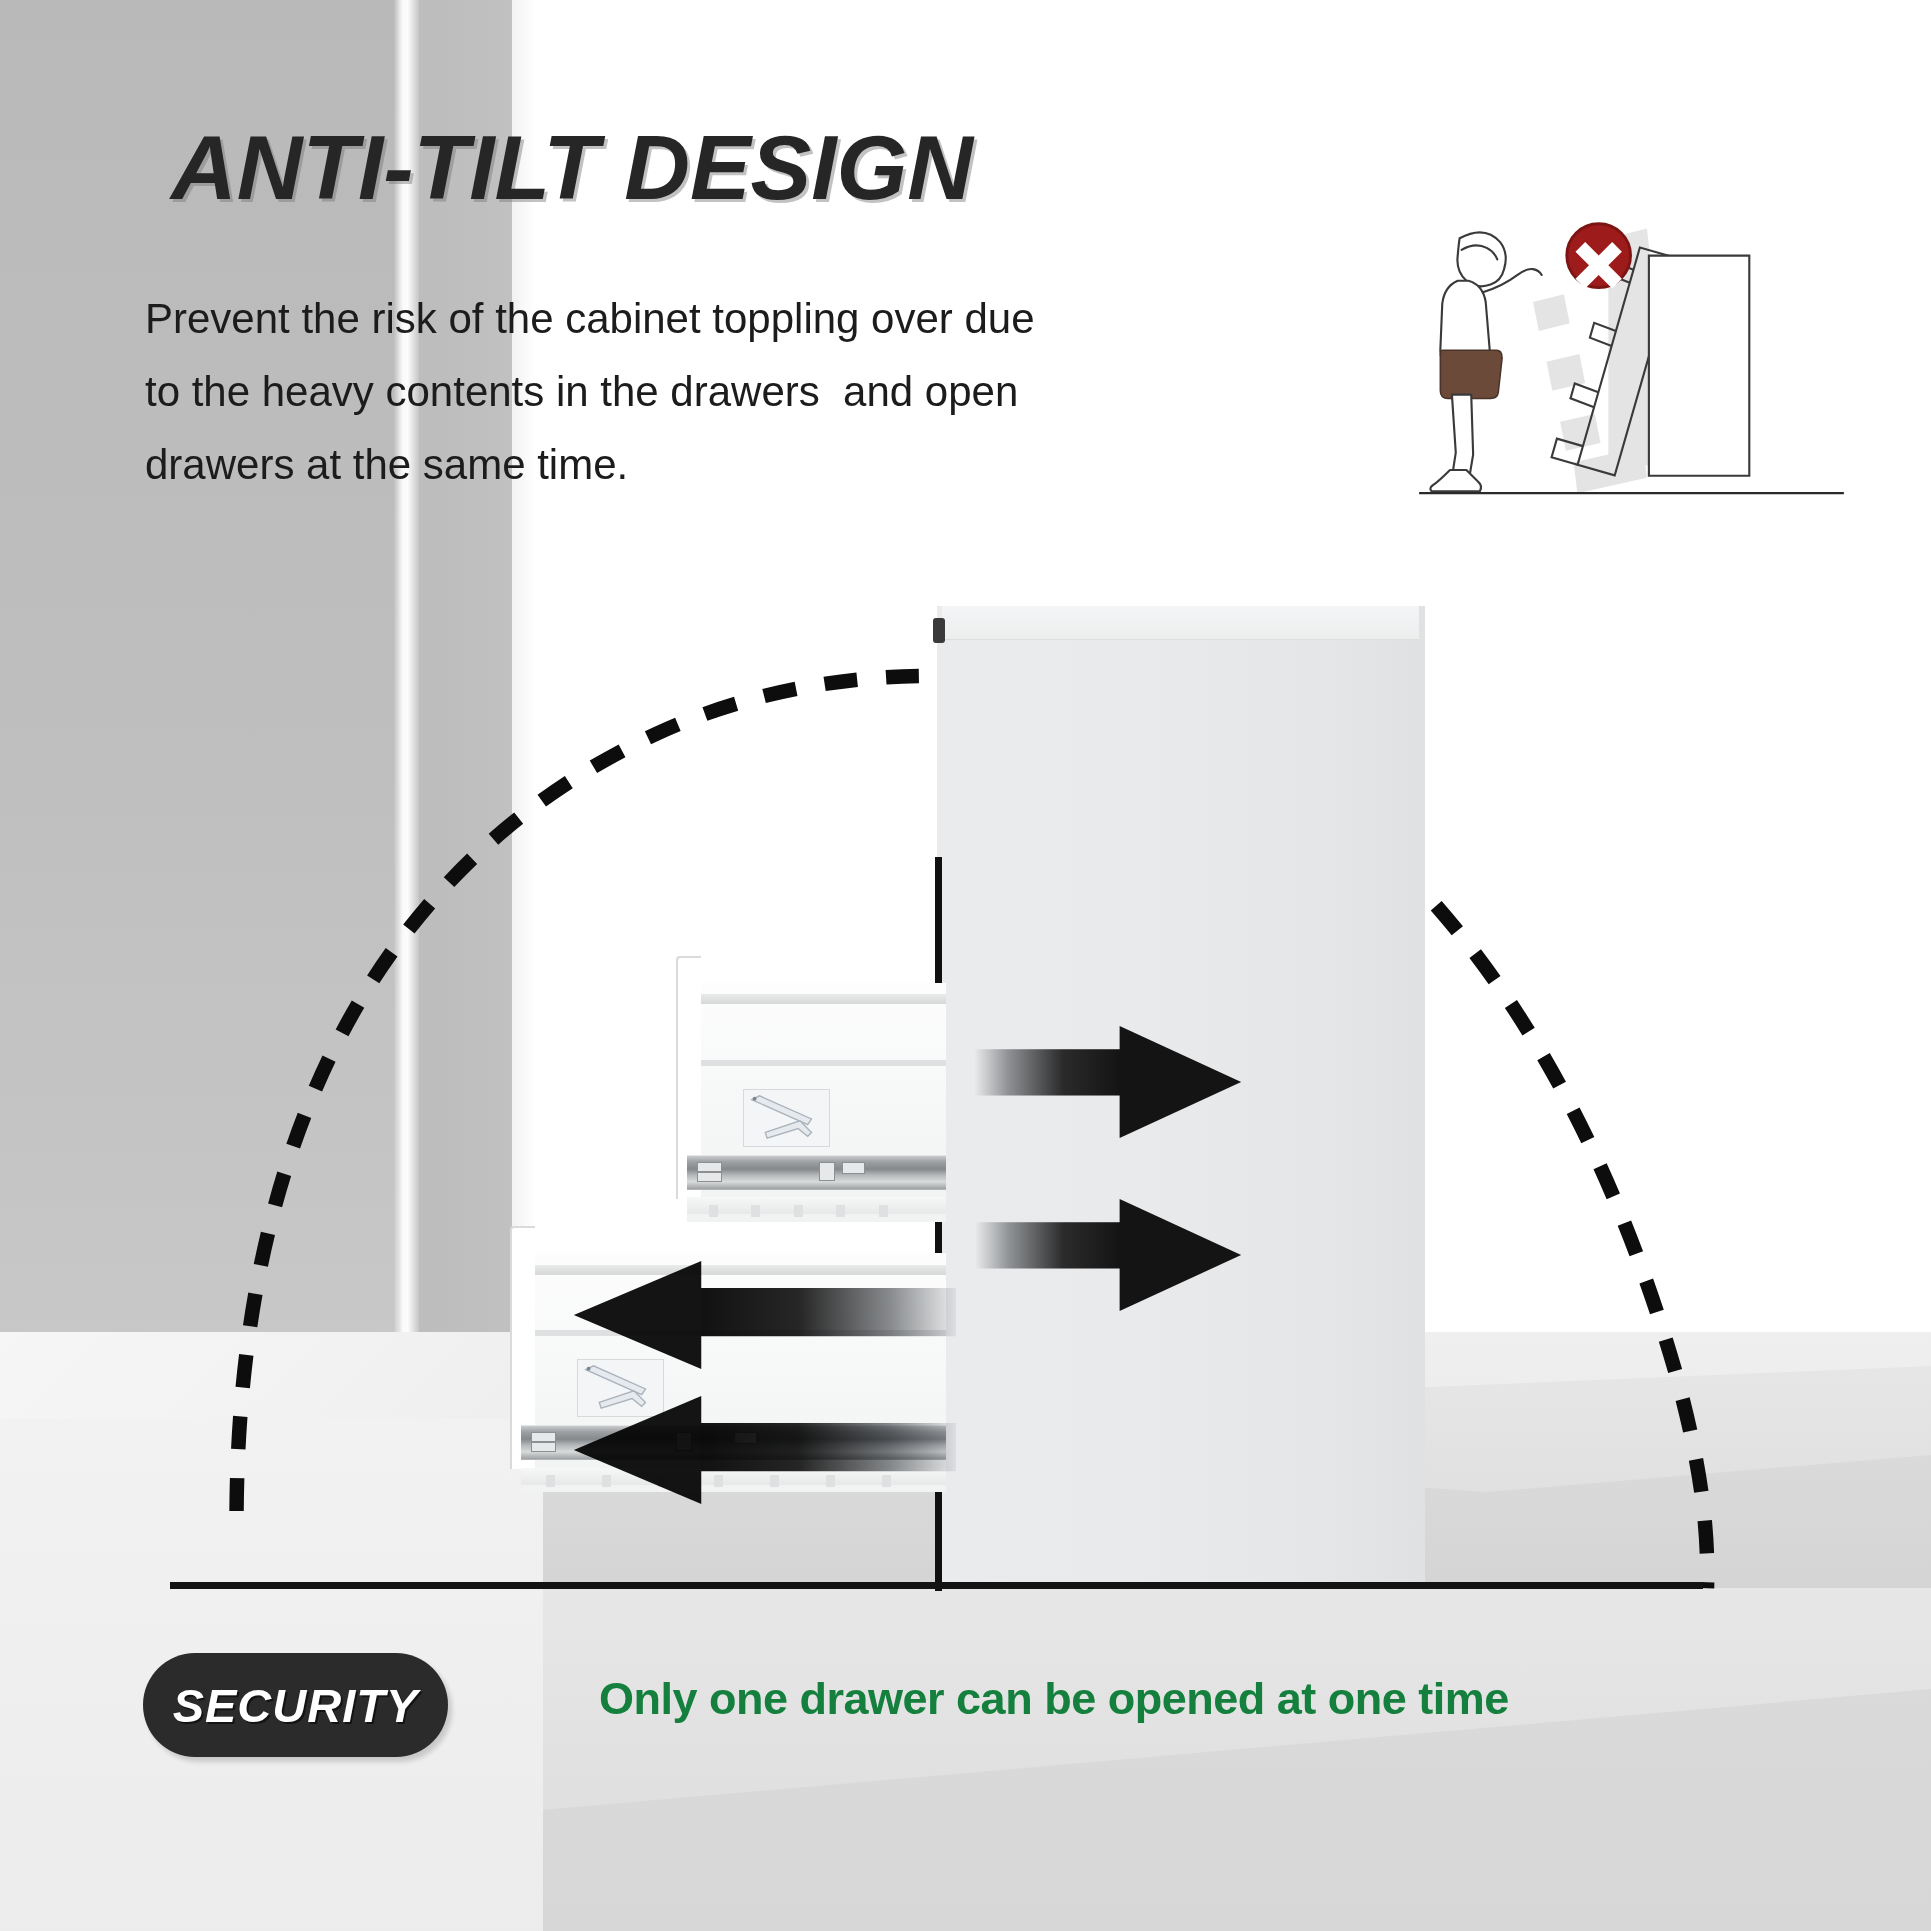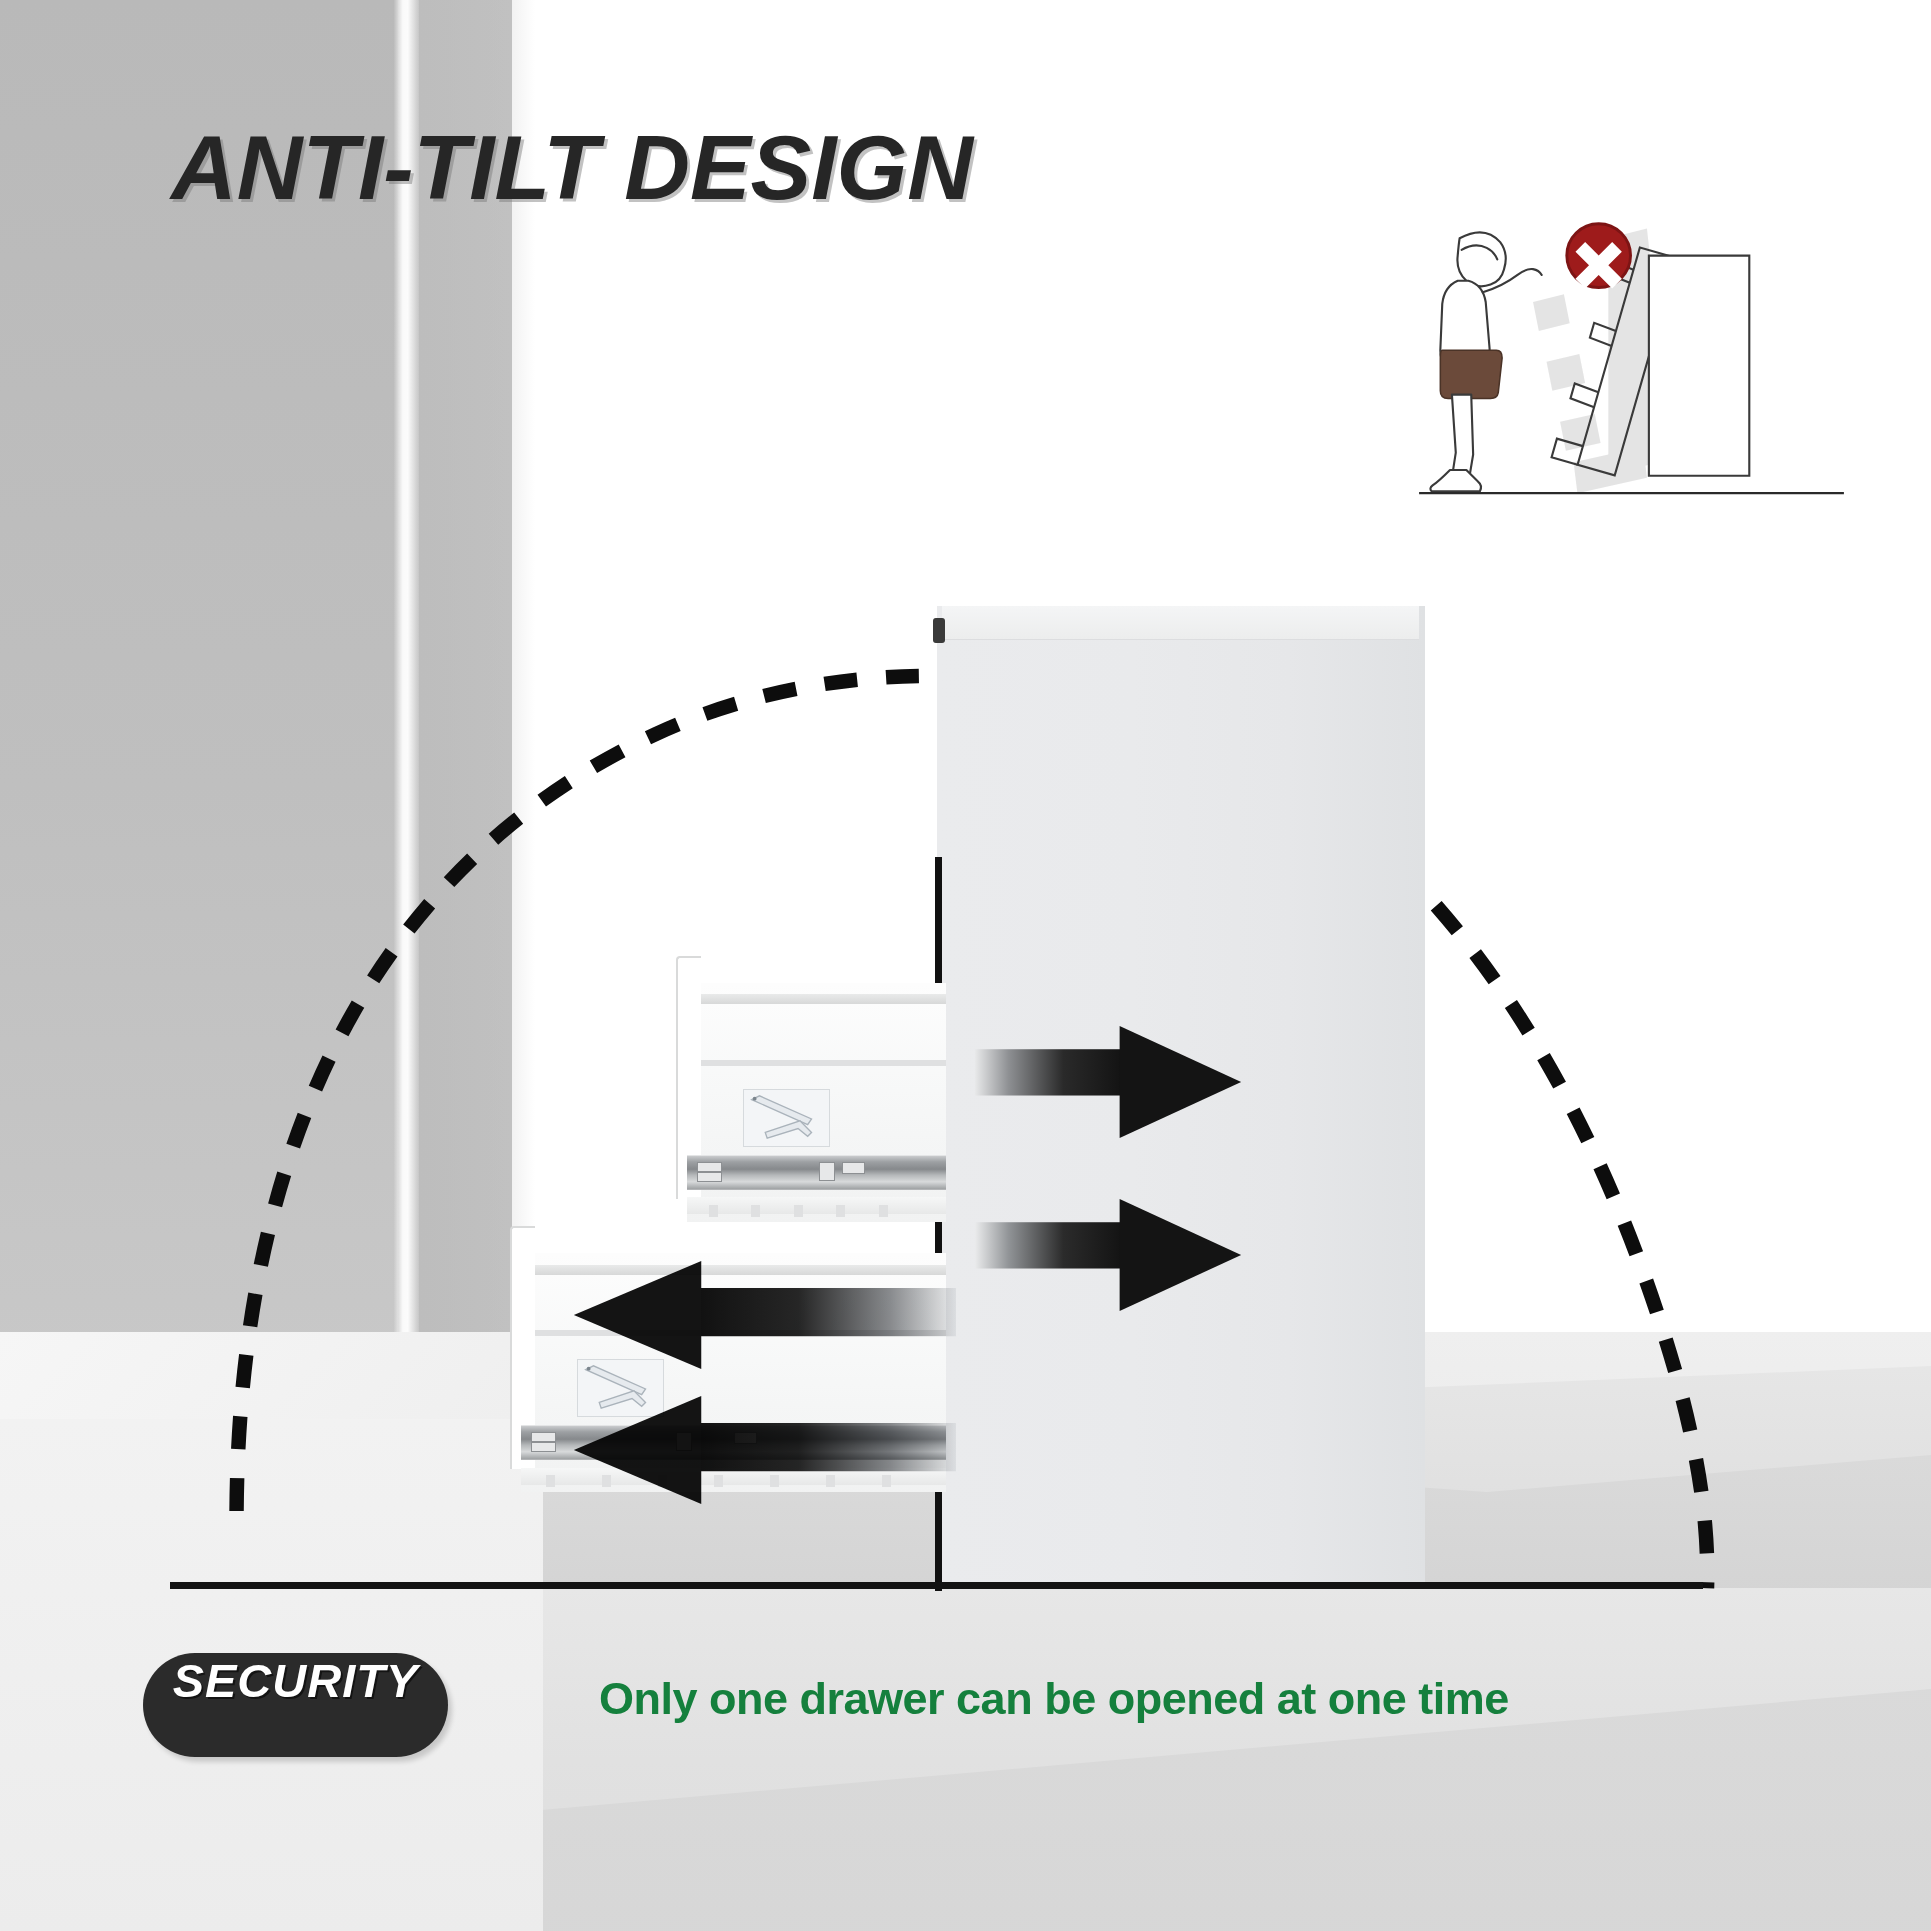--- a/index.html
+++ b/index.html
@@ -240,20 +240,21 @@
 
   
   .badge {
     position: absolute;
     left: 143px; top: 1653px;
     width: 305px; height: 104px;
     background: #2b2b2b;
     border-radius: 52px;
     box-shadow: 3.9px 4.8px 4.8px rgba(0,0,0,.16);
     display: flex;
+    align-items: center;
     justify-content: center;
   }
   .badge-label {
     color: #ffffff;
     font-size: 47px;
     font-weight: 700;
     font-style: italic;
     letter-spacing: 1px;
     text-shadow: 1.9px 1.9px 0 rgba(0,0,0,.55);
   }
@@ -281,20 +282,25 @@
   <div class="floor-wash"></div>
   <div class="floor-wash-left"></div>
   <div class="platform-top"></div>
   <div class="platform-bevel"></div>
   <div class="platform-front"></div>
   <div class="platform-front-slant"></div>
   <div class="platform-left-face"></div>
 
   <div class="title">ANTI-TILT DESIGN</div>
 
+  <div class="subtitle">
+    <span class="ln">Prevent the risk of the cabinet toppling over due</span>
+    <span class="ln">to the heavy contents in the drawers  and open</span>
+    <span class="ln">drawers at the same time.</span>
+  </div>
 
   <div class="warn-wrap">
     <svg width="425" height="280" viewBox="0 0 440 290">
 
       <g opacity="0.55">
         <path d="M196 22 L236 12 L262 250 L196 268 Z" fill="#cfcfcf"></path>
         <path d="M118 88 L150 80 L156 110 L124 118 Z" fill="#cfcfcf"></path>
         <path d="M132 150 L166 142 L172 172 L138 180 Z" fill="#cfcfcf"></path>
         <path d="M146 212 L182 204 L188 234 L152 242 Z" fill="#cfcfcf"></path>
         <path d="M160 254 L232 238 L236 270 L164 286 Z" fill="#cfcfcf"></path>

